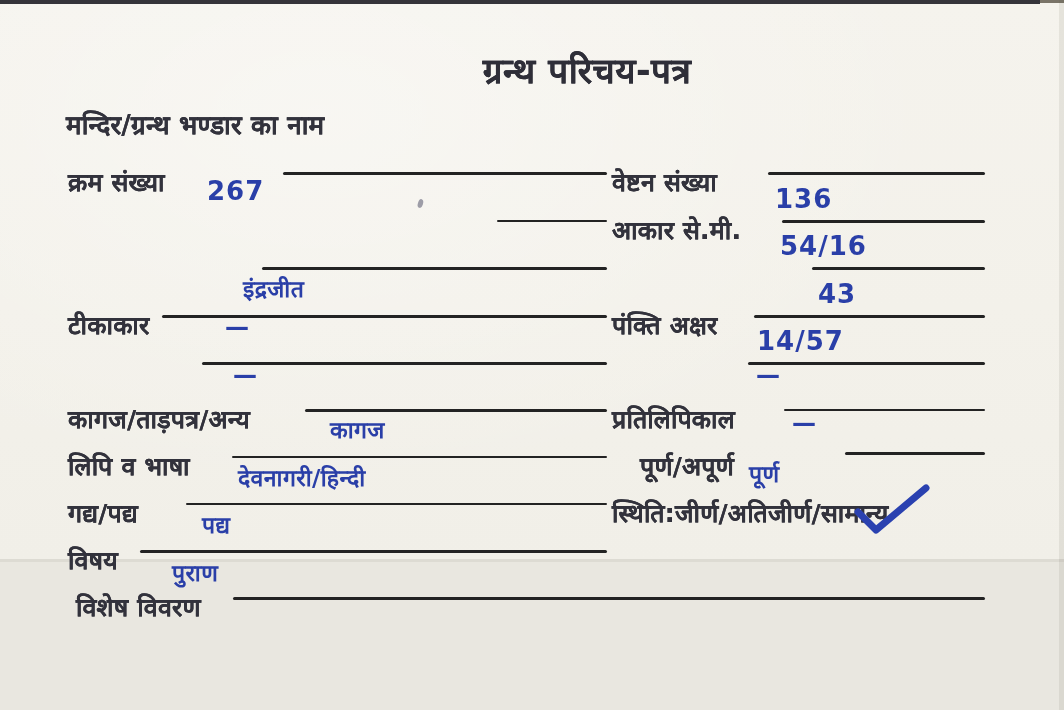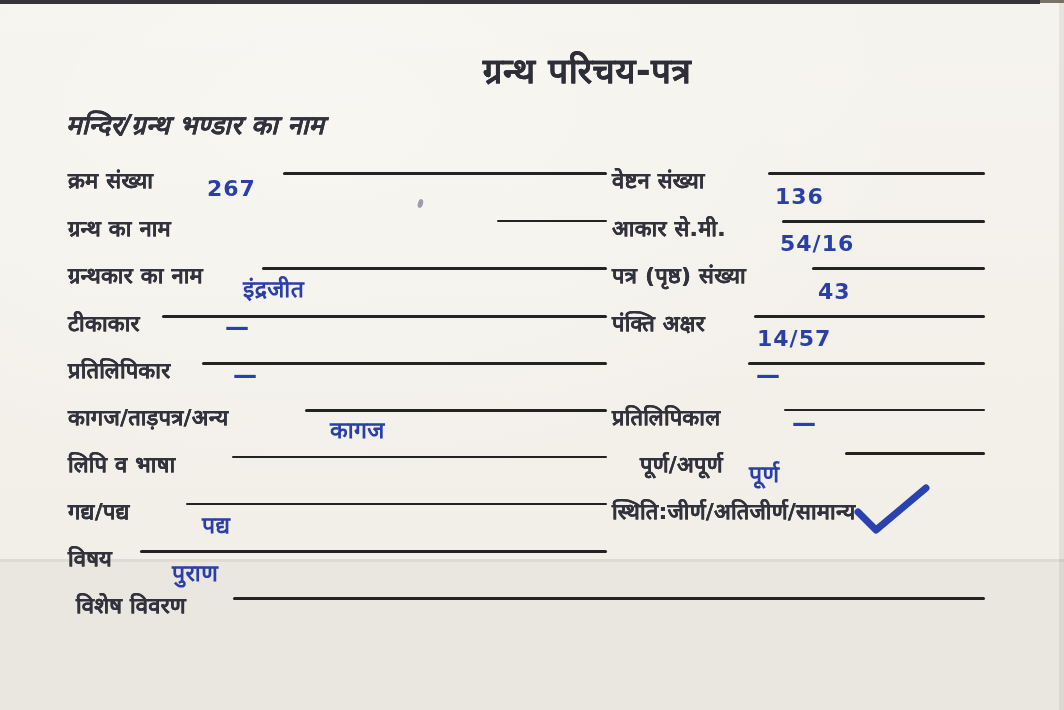--- a/index.html
+++ b/index.html
@@ -20,29 +20,29 @@
   .right-edge{position:absolute;right:0;top:0;width:5px;height:710px;background:rgba(90,85,70,.10);}
   .bottom-edge{position:absolute;left:0;bottom:0;width:1064px;height:3px;background:rgba(80,75,65,.12);}
   .speck{position:absolute;left:418px;top:199px;width:5px;height:9px;background:#53536b;opacity:.55;border-radius:40% 60% 50% 50%;transform:rotate(18deg);}
 
   .title{
     position:absolute;left:110px;top:46px;width:954px;
     text-align:center;font-size:35px;font-weight:700;letter-spacing:.5px;
     color:#2e2e38;text-shadow:0 0 .6px #2e2e38;
   }
   .lbl{
-    position:absolute;font-size:22px;font-weight:600;color:#32323c;
+    position:absolute;font-size:25px;font-weight:600;color:#32323c;
     white-space:nowrap;letter-spacing:.2px;text-shadow:0 0 .4px #32323c;
   }
-  .hdr-lbl{font-size:26px;font-weight:700;font-style:italic;}
+  .hdr-lbl{font-size:26px;font-weight:700;}
   .val{
     position:absolute;font-size:23px;font-weight:700;color:#2a3fa8;
     white-space:nowrap;letter-spacing:.4px;
   }
-  .num{font-size:22px;letter-spacing:1px;}
+  .num{font-size:26px;letter-spacing:1px;}
   .dash{font-size:24px;line-height:14px;}
   .rule{position:absolute;height:3px;background:#232323;border-radius:2px;}
   .rule.thin{height:2px;}
   .watermark{
     position:absolute;left:430px;top:586px;font-size:21px;font-weight:600;
     color:#b7b7ae;letter-spacing:1.5px;opacity:.85;white-space:nowrap;
   }
   .check{position:absolute;left:850px;top:482px;width:84px;height:58px;}
 </style>
 </head>
@@ -57,62 +57,59 @@
   <div class="speck"></div>
 
   <div class="title">ग्रन्थ परिचय-पत्र</div>
 
   <span class="lbl hdr-lbl" style="left:66px;top:106px">मन्दिर/ग्रन्थ भण्डार का नाम</span>
 
   <span class="lbl" style="left:68px;top:164px">क्रम संख्या</span>
   <div class="rule" style="left:283px;top:172px;width:324px"></div>
   <span class="val num" style="left:207px;top:176px">267</span>
 
-  <span class="lbl" style="left:68px;top:212px">ग्रन्थ का नाम</span>
   <div class="rule thin" style="left:497px;top:220px;width:110px"></div>
 
-  <span class="lbl" style="left:68px;top:259px">ग्रन्थकार का नाम</span>
   <div class="rule" style="left:262px;top:267px;width:345px"></div>
   <span class="val" style="left:243px;top:272px">इंद्रजीत</span>
 
   <span class="lbl" style="left:68px;top:307px">टीकाकार</span>
   <div class="rule" style="left:162px;top:315px;width:445px"></div>
   <span class="val dash" style="left:225px;top:320px">—</span>
 
-  <span class="lbl" style="left:68px;top:354px">प्रतिलिपिकार</span>
   <div class="rule" style="left:202px;top:362px;width:405px"></div>
   <span class="val dash" style="left:233px;top:368px">—</span>
 
   <span class="lbl" style="left:68px;top:401px">कागज/ताड़पत्र/अन्य</span>
   <div class="rule" style="left:305px;top:409px;width:302px"></div>
   <span class="val" style="left:330px;top:413px">कागज</span>
 
   <span class="lbl" style="left:68px;top:448px">लिपि व भाषा</span>
   <div class="rule thin" style="left:232px;top:456px;width:375px"></div>
+  <span class="val" style="left:238px;top:461px">देवनागरी/हिन्दी</span>
 
   <span class="lbl" style="left:68px;top:495px">गद्य/पद्य</span>
   <div class="rule thin" style="left:186px;top:503px;width:421px"></div>
   <span class="val" style="left:202px;top:508px">पद्य</span>
 
   <span class="lbl" style="left:68px;top:542px">विषय</span>
   <div class="rule" style="left:140px;top:550px;width:467px"></div>
   <span class="val" style="left:172px;top:556px">पुराण</span>
 
   <span class="lbl" style="left:76px;top:589px">विशेष विवरण</span>
   <div class="rule" style="left:233px;top:597px;width:752px"></div>
 
   <span class="lbl" style="left:612px;top:164px">वेष्टन संख्या</span>
   <div class="rule" style="left:768px;top:172px;width:217px"></div>
   <span class="val num" style="left:775px;top:184px">136</span>
 
   <span class="lbl" style="left:612px;top:212px">आकार से.मी.</span>
   <div class="rule" style="left:782px;top:220px;width:203px"></div>
   <span class="val num" style="left:780px;top:231px">54/16</span>
 
-  <span class="lbl" style="left:612px;top:259px">पत्र (पृष्ठ) संख्या</span>
   <div class="rule" style="left:812px;top:267px;width:173px"></div>
   <span class="val num" style="left:818px;top:279px">43</span>
 
   <span class="lbl" style="left:612px;top:307px">पंक्ति अक्षर</span>
   <div class="rule" style="left:754px;top:315px;width:231px"></div>
   <span class="val num" style="left:757px;top:326px">14/57</span>
 
   <div class="rule" style="left:748px;top:362px;width:237px"></div>
   <span class="val dash" style="left:756px;top:368px">—</span>
 

